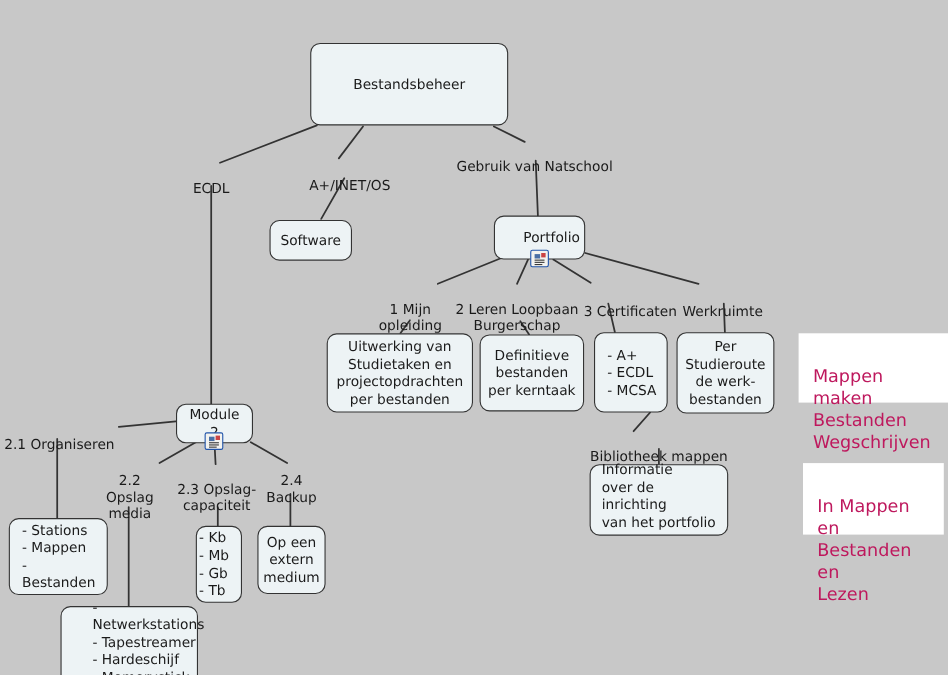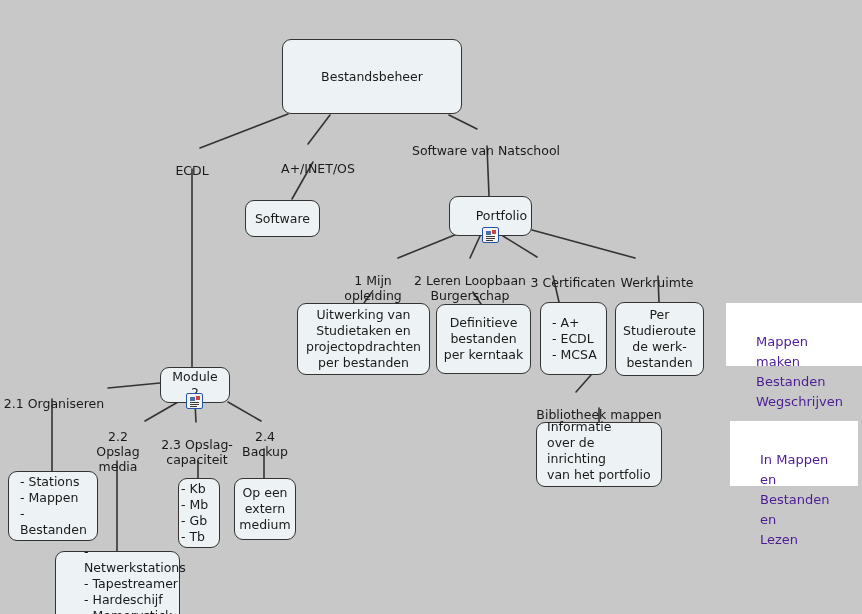--- a/index.html
+++ b/index.html
@@ -57,25 +57,25 @@
     text-align: center;
     white-space: pre-line;
     background: transparent;
     z-index: 3;
   }
   .plainbox {
     position: absolute;
     box-sizing: border-box;
     background: #ffffff;
     border: none;
-    color: #4c1d95;
-    font-size: 13px;
+    color: #be185d;
+    font-size: 16px;
     line-height: 20px;
     text-align: left;
-    padding: 9px 11px 9px 30px;
+    padding: 9px 11px 9px 13px;
     white-space: pre-line;
     z-index: 2;
   }
   .res-icon {
     position: absolute;
     width: 17px;
     height: 16px;
     box-sizing: border-box;
     background: #f3f3ef;
     border: 1px solid #2255aa;
@@ -225,21 +225,21 @@
 
   <div class="label" style="left:165px; top:112px; width:54px;">
     <span>ECDL</span>
   </div>
 
   <div class="label" style="left:273px; top:110px; width:90px;">
     <span>A+/INET/OS</span>
   </div>
 
   <div class="label" style="left:411px; top:92px; width:150px;">
-    <span>Software van Natschool</span>
+    <span>Gebruik van Natschool</span>
   </div>
 
   <div class="label" style="left:336px; top:222px; width:74px;">
     <span>1 Mijn
 opleiding</span>
   </div>
 
   <div class="label" style="left:411px; top:222px; width:118px;text-align:center;">
     <span>2 Leren Loopbaan
 Burgerschap</span>

